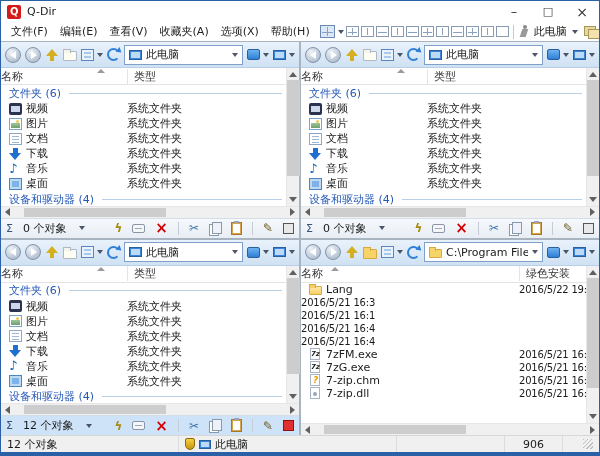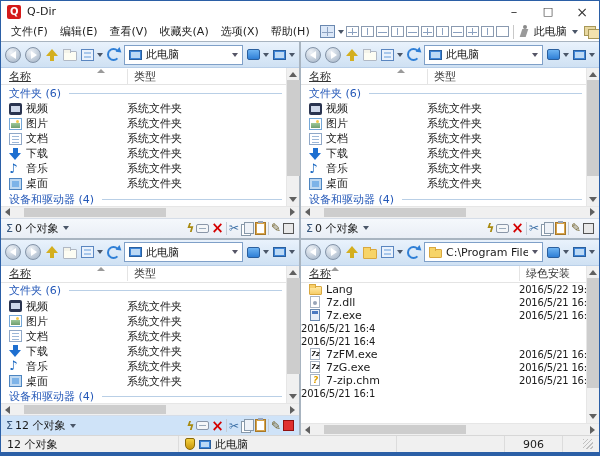--- a/index.html
+++ b/index.html
@@ -66,21 +66,21 @@
   .mon::before { content:""; position:absolute; inset:1px; background:#bcd9f5; }
   .addr-folder { width:13px; height:9px; background:#f7d468; border:1px solid #d9a83f; border-radius:1px; position:relative; margin-top:2px; flex:none; }
   .addr-folder::before { content:""; position:absolute; top:-3px; left:-1px; width:5px; height:3px; background:#f7d468; border:1px solid #d9a83f; border-bottom:none; }
   .tb2 { display:inline-flex; align-items:center; flex:none; }
   .bluebox { width:13px; height:11px; background:linear-gradient(#6db3f2,#2f7fd6); border:1px solid #2a5f9e; border-radius:2px; }
 
   
   .listwrap { flex:1; min-height:0; display:flex; }
   .listmain { flex:1; min-width:0; display:flex; flex-direction:column; overflow:hidden; }
   .lhead { height:17px; flex:none; display:flex; align-items:center; border-bottom:1px solid #e4e4e4; position:relative; color:#333; }
-  .hname { flex:0 0 126px; padding-left:8px; overflow:hidden; white-space:nowrap;text-decoration:underline; }
+  .hname { flex:0 0 126px; overflow:hidden; white-space:nowrap; }
   .p4 .hname { flex:0 0 218px; }
   .htype { flex:1; border-left:1px solid #e4e4e4; padding-left:6px; overflow:hidden; white-space:nowrap; }
   .sortmark { position:absolute; left:96px; top:1px; width:0; height:0; border-left:4px solid transparent; border-right:4px solid transparent; border-bottom:4px solid #9a9a9a; }
   .p4 .sortmark { left:30px; }
   .rows { flex:1; overflow:hidden; }
   .grouphead { height:16px; display:flex; align-items:center; padding-left:8px; color:#2458b8; white-space:nowrap; }
   .gline { flex:1; height:1px; background:#b9cfe6; margin:0 4px 0 8px; }
   .row { height:15px; display:flex; align-items:center; }
   .p4 .row { height:13px; }
   .cname { flex:0 0 126px; display:flex; align-items:center; padding-left:8px; overflow:hidden; white-space:nowrap; }
@@ -118,21 +118,21 @@
   .tri-d { width:0;height:0;border-left:4px solid transparent;border-right:4px solid transparent;border-top:5px solid #606060; margin:3px 0 4px; }
   .vthumb { width:13px; height:70%; background:#cdcdcd; }
   .vsp { flex:1; }
   .hscroll { height:12px; flex:none; background:#f0f0f0; border-top:1px solid #e6e6e6; display:flex; align-items:center; }
   .tri-l2 { width:0;height:0;border-top:4px solid transparent;border-bottom:4px solid transparent;border-right:5px solid #606060; margin:0 3px 0 4px; }
   .tri-r2 { width:0;height:0;border-top:4px solid transparent;border-bottom:4px solid transparent;border-left:5px solid #606060; margin:0 4px 0 3px; }
   .htrack { flex:1; height:100%; position:relative; }
   .hthumb { position:absolute; left:4%; top:1px; bottom:1px; width:52%; background:#cdcdcd; }
 
   
-  .pstatus { height:20px; flex:none; background:linear-gradient(#f5f8fc,#e9eef5); border-top:1px solid #d5dde8; display:flex; align-items:center; padding:0 5px; gap:2px; }
+  .pstatus { height:20px; flex:none; background:linear-gradient(#f5f8fc,#e9eef5); border-top:1px solid #d5dde8; display:flex; align-items:center; padding:0 5px; gap:10px; }
   .pane.active .pstatus { background:#cfe3f8; }
   .sigma { color:#34547a; font-size:11px; flex:none; }
   .sigma::before { content:"Σ"; }
   .pcount { white-space:nowrap; }
   .psp { flex:1; }
   .sic { flex:none; display:inline-flex; align-items:center; justify-content:center; }
   .bolt { color:#a88a10; font-weight:bold; font-size:12px; }
   .bolt::before { content:"ϟ"; }
   .renameic { width:13px; height:9px; border:1px solid #8a96a8; border-radius:2px; background:#f4f6f8; position:relative; }
   .renameic::after { content:""; position:absolute; left:2px; right:2px; top:3px; height:1px; background:#9aaabb; }
@@ -612,31 +612,23 @@
           </div>
           <div class="rows">
             <div class="row">
                 <span class="cname">
                   <i class="fi folder"></i>
                   <span class="nm">Lang</span>
                 </span>
                 <span class="cdate">2016/5/22 19:1</span>
               </div>
             <div class="row">
-                <span class="cname">
-                  <i class="fi dll"></i>
-                  <span class="nm">7z.dll</span>
-                </span>
                 <span class="cdate">2016/5/21 16:3</span>
               </div>
             <div class="row">
-                <span class="cname">
-                  <i class="fi exe"></i>
-                  <span class="nm">7z.exe</span>
-                </span>
                 <span class="cdate">2016/5/21 16:1</span>
               </div>
             <div class="row">
                 <span class="cdate">2016/5/21 16:4</span>
               </div>
             <div class="row">
                 <span class="cdate">2016/5/21 16:4</span>
               </div>
             <div class="row">
                 <span class="cname">
@@ -653,20 +645,24 @@
                 <span class="cdate">2016/5/21 16:2</span>
               </div>
             <div class="row">
                 <span class="cname">
                   <i class="fi chm"></i>
                   <span class="nm">7-zip.chm</span>
                 </span>
                 <span class="cdate">2016/5/21 16:5</span>
               </div>
             <div class="row">
+                <span class="cname">
+                  <i class="fi dll"></i>
+                  <span class="nm">7-zip.dll</span>
+                </span>
                 <span class="cdate">2016/5/21 16:1</span>
               </div>
           </div>
         </div>
         <div class="vscroll">
             <i class="tri-u"></i>
             <span class="vthumb"></span>
             <span class="vsp"></span>
             <i class="tri-d"></i>
           </div>

